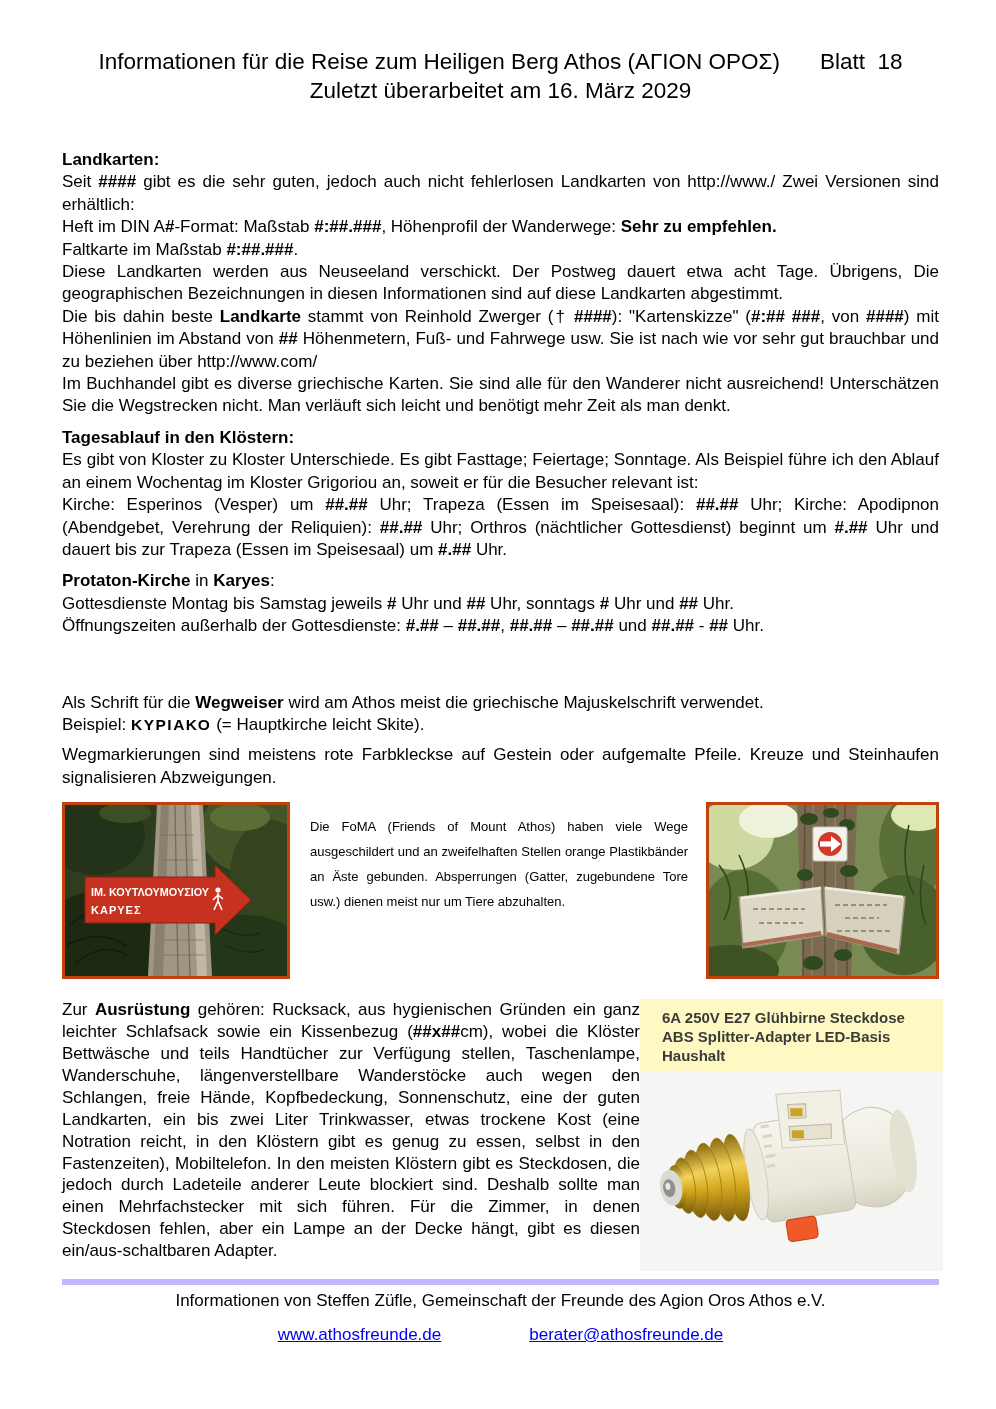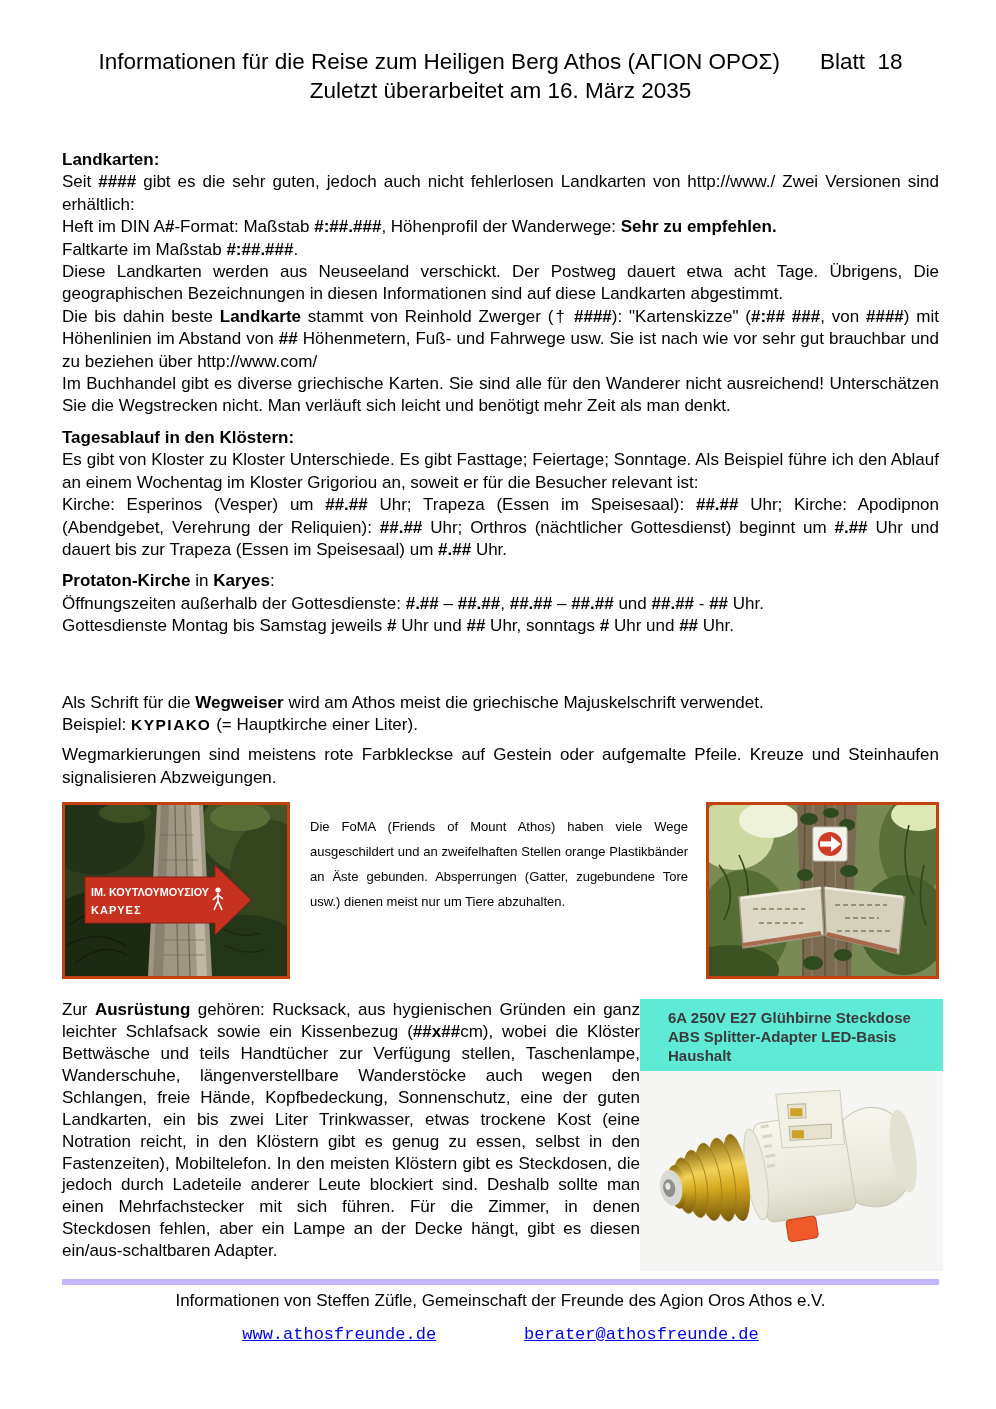--- a/index.html
+++ b/index.html
@@ -29,66 +29,66 @@
   .wegweiser-block{margin-top:54px;}
   
   .photo-row{margin-top:13px;display:flex;align-items:flex-start;}
   .photo-frame{border:3px solid #c2410c;line-height:0;flex:none;background:#2e3d1e;}
   .foma-text{flex:1;padding:12px 18px 0 20px;font-size:13px;line-height:25px;text-align:justify;}
   
   .bottom-row{margin-top:20px;display:flex;align-items:flex-start;}
   .equip-text{width:578px;flex:none;font-size:17px;line-height:21.9px;text-align:justify;}
   .product-card{margin-left:auto;width:303px;flex:none;background:#f2f2f1;}
   .product-title{
-    padding:9px 10px 6px 28px;
+    padding:9px 10px 6px 22px;
     font-size:15px;line-height:19px;font-weight:bold;color:#3b3b3b;
-    background:#5eead4;text-align:left;
+    background:#fef9c3;text-align:left;
   }
   .product-photo{line-height:0;background:#f5f5f3;}
   
   .footer{margin-top:8px;border-top:6px solid #c4b5fd;padding-top:5px;}
   .credit{text-align:center;font-size:17px;line-height:22px;}
-  .links{margin-top:13px;display:flex;justify-content:center;gap:88px;font-size:17px;font-family:Liberation Mono, monospace;}
+  .links{margin-top:13px;display:flex;justify-content:center;gap:88px;font-size:17px;}
   .links a{color:#0000EE;text-decoration:underline;}
 </style>
 </head>
 <body>
 
 <div class="page">
 
   <div class="hdr">
     <div><span>Informationen für die Reise zum Heiligen Berg Athos (ΑΓΙΟΝ ΟΡΟΣ)</span><span class="blatt">Blatt  18</span></div>
-    <div>Zuletzt überarbeitet am 16. März 2035</div>
+    <div>Zuletzt überarbeitet am 16. März 2029</div>
   </div>
 
   <div class="sect sect-first">
     <div class="hpara">Landkarten:</div>
     <div class="para"><span>Seit </span><b>####</b><span> gibt es die sehr guten, jedoch auch nicht fehlerlosen Landkarten von http://www./   Zwei Versionen sind erhältlich:</span></div>
     <div class="para"><span>Heft im DIN A</span><b>#</b><span>-Format: Maßstab </span><b>#:##.###</b><span>, Höhenprofil der Wanderwege: </span><b>Sehr zu empfehlen.</b></div>
     <div class="para"><span>Faltkarte im Maßstab </span><b>#:##.###</b><span>.</span></div>
     <div class="para"><span>Diese Landkarten werden aus Neuseeland verschickt. Der Postweg dauert etwa acht Tage. Übrigens, Die geographischen Bezeichnungen in diesen Informationen sind auf diese Landkarten abgestimmt.</span></div>
     <div class="para"><span>Die bis dahin beste </span><b>Landkarte</b><span> stammt von Reinhold Zwerger († </span><b>####</b><span>): "Kartenskizze" (</span><b>#:## ###</b><span>, von </span><b>####</b><span>) mit Höhenlinien im Abstand von </span><b>##</b><span> Höhenmetern, Fuß- und Fahrwege usw. Sie ist nach wie vor sehr gut brauchbar und zu beziehen über http://www.com/</span></div>
     <div class="para"><span>Im Buchhandel gibt es diverse griechische Karten. Sie sind alle für den Wanderer nicht ausreichend! Unterschätzen Sie die Wegstrecken nicht. Man verläuft sich leicht und benötigt mehr Zeit als man denkt.</span></div>
   </div>
 
   <div class="sect">
     <div class="hpara">Tagesablauf in den Klöstern:</div>
     <div class="para"><span>Es gibt von Kloster zu Kloster Unterschiede. Es gibt Fasttage; Feiertage; Sonntage. Als Beispiel führe ich den Ablauf an einem Wochentag im Kloster Grigoriou an, soweit er für die Besucher relevant ist:</span></div>
     <div class="para"><span>Kirche: Esperinos (Vesper) um </span><b>##.##</b><span> Uhr; Trapeza (Essen im Speisesaal): </span><b>##.##</b><span> Uhr; Kirche: Apodipnon (Abendgebet, Verehrung der Reliquien): </span><b>##.##</b><span> Uhr; Orthros (nächtlicher Gottesdienst) beginnt um </span><b>#.##</b><span> Uhr und dauert bis zur Trapeza (Essen im Speisesaal) um </span><b>#.##</b><span> Uhr.</span></div>
   </div>
 
   <div class="sect">
     <div class="para"><b>Protaton-Kirche</b><span> in </span><b>Karyes</b><span>:</span></div>
+    <div class="para"><span>Gottesdienste Montag bis Samstag jeweils </span><b>#</b><span> Uhr und </span><b>##</b><span> Uhr, sonntags </span><b>#</b><span> Uhr und </span><b>##</b><span> Uhr.</span></div>
     <div class="para"><span>Öffnungszeiten außerhalb der Gottesdienste: </span><b>#.##</b><span> – </span><b>##.##</b><span>, </span><b>##.##</b><span> – </span><b>##.##</b><span> und </span><b>##.##</b><span> - </span><b>##</b><span> Uhr.</span></div>
-    <div class="para"><span>Gottesdienste Montag bis Samstag jeweils </span><b>#</b><span> Uhr und </span><b>##</b><span> Uhr, sonntags </span><b>#</b><span> Uhr und </span><b>##</b><span> Uhr.</span></div>
   </div>
 
   <div class="wegweiser-block">
     <div class="para"><span>Als Schrift für die </span><b>Wegweiser</b><span> wird am Athos meist die griechische Majuskelschrift verwendet.</span></div>
-    <div class="para"><span>Beispiel:  </span><b class="greek">ΚΥΡΙΑΚΟ</b><span> (= Hauptkirche einer Liter).</span></div>
+    <div class="para"><span>Beispiel:  </span><b class="greek">ΚΥΡΙΑΚΟ</b><span> (= Hauptkirche leicht Skite).</span></div>
     <div class="para mt8"><span>Wegmarkierungen sind meistens rote Farbkleckse auf Gestein oder aufgemalte Pfeile. Kreuze und Steinhaufen signalisieren Abzweigungen.</span></div>
   </div>
 
   <div class="photo-row">
 
     <div class="photo-frame">
       <svg width="222" height="171" viewBox="0 0 222 171">
         <rect width="222" height="171" fill="#2e3d1e"></rect>
         <ellipse cx="30" cy="30" rx="50" ry="40" fill="#22331a"></ellipse>
         <ellipse cx="190" cy="25" rx="55" ry="45" fill="#44552a"></ellipse>

